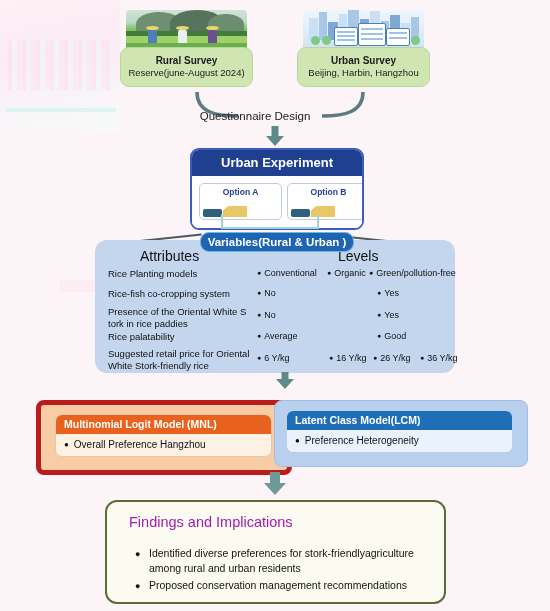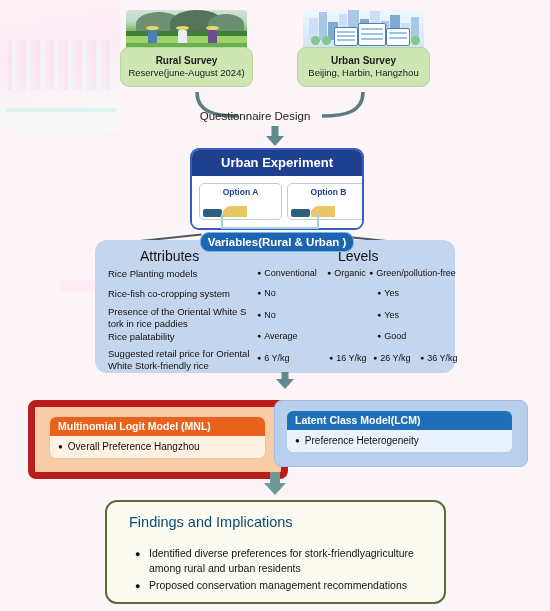--- a/index.html
+++ b/index.html
@@ -107,40 +107,40 @@
   .attr{position:absolute;left:3px;font-size:9.5px;line-height:11.5px;color:#111;width:145px;}
   .lev{position:absolute;font-size:9px;color:#111;white-space:nowrap;}
   .lev::before{content:"\25CF";font-size:7px;margin-right:3px;position:relative;top:-1px;}
 
   
   #ortho{position:absolute;left:228px;top:388px;width:113px;height:16px;
     background:#c8d8f0;border-radius:4px;font-size:10px;font-weight:bold;color:#111;
     text-align:center;line-height:16px;}
 
   
-  #mnl-panel{position:absolute;left:28px;top:400px;width:246px;height:65px;
-    background:#f8cda6;border:7px solid #b91c1c;border-radius:8px;}
+  #mnl-panel{position:absolute;left:36px;top:400px;width:246px;height:65px;
+    background:#f8cda6;border:5px solid #b91c1c;border-radius:8px;}
   #lcm-panel{position:absolute;left:274px;top:400px;width:252px;height:65px;
     background:#b9cfee;border:1px solid #a2bde3;border-radius:8px;}
   .model-card{position:absolute;left:14px;top:9px;width:215px;background:#fdf1e3;
     border:1px solid #e6c8a8;border-radius:7px;overflow:hidden;}
   #lcm-panel .model-card{background:#eaf2fd;border-color:#b9d0ea;width:225px;left:11px;}
   .model-title{font-weight:bold;font-size:10.5px;color:#ffffff;padding:3px 8px 4px;}
   #mnl-title{background:#e8621d;}
   #lcm-title{background:#1f6fb8;}
   .model-bullet{font-size:10px;color:#111;padding:5px 8px 6px;}
   .model-bullet::before{content:"\25CF";font-size:8px;margin-right:5px;position:relative;top:-1px;}
 
   #choice-cards{position:absolute;left:0;top:452px;width:550px;text-align:center;
     font-size:11px;color:#111;}
 
   
   #findings{position:absolute;left:105px;top:500px;width:337px;height:100px;
     background:#fbfbf2;border:2px solid #5b6b3a;border-radius:12px;}
-  #findings-title{position:absolute;left:22px;top:12px;font-size:14.5px;color:#0c4a6e;}
+  #findings-title{position:absolute;left:22px;top:12px;font-size:14.5px;color:#a21caf;}
   .fbullet{position:absolute;left:28px;font-size:10.5px;line-height:15px;color:#111;width:300px;}
   .fbullet .dot{position:absolute;left:0;top:1px;font-size:9px;}
   .fbullet .txt{display:block;margin-left:14px;}
 </style>
 </head>
 <body>
 
 <div class="bg-artifact" id="art1"></div>
 <div class="bg-artifact" id="art2"></div>
 <div class="bg-artifact" id="art3"></div>

